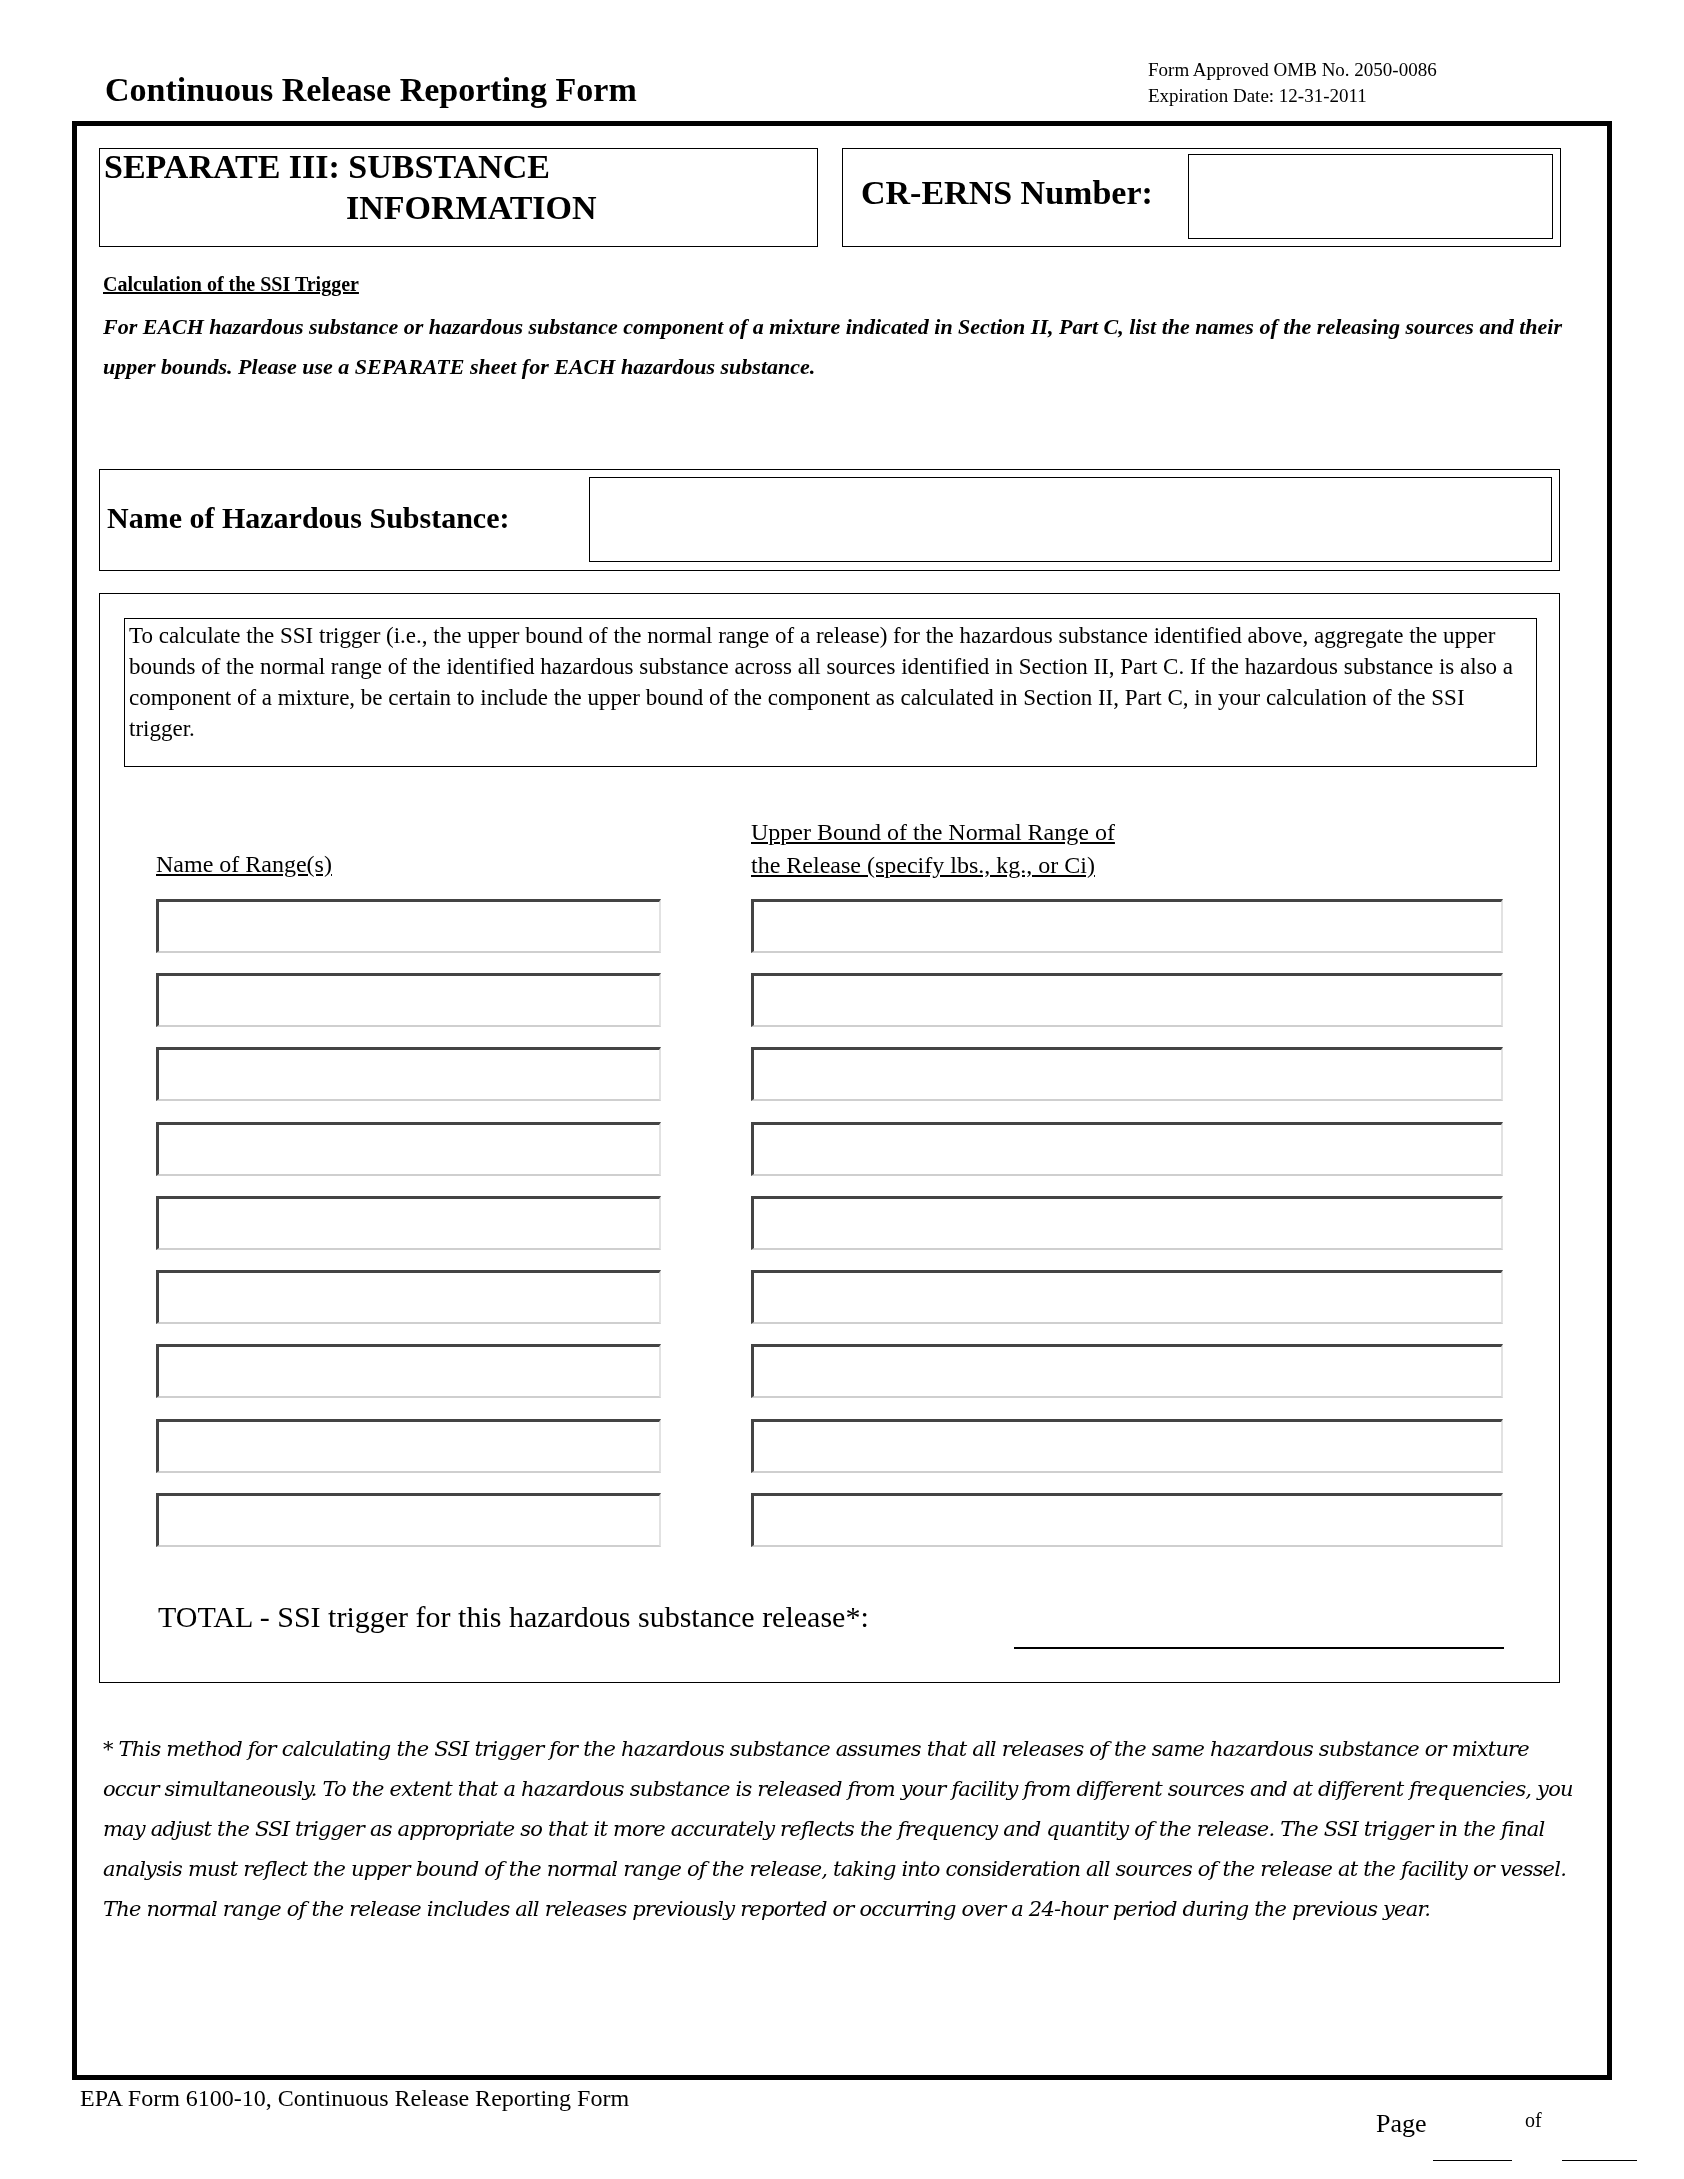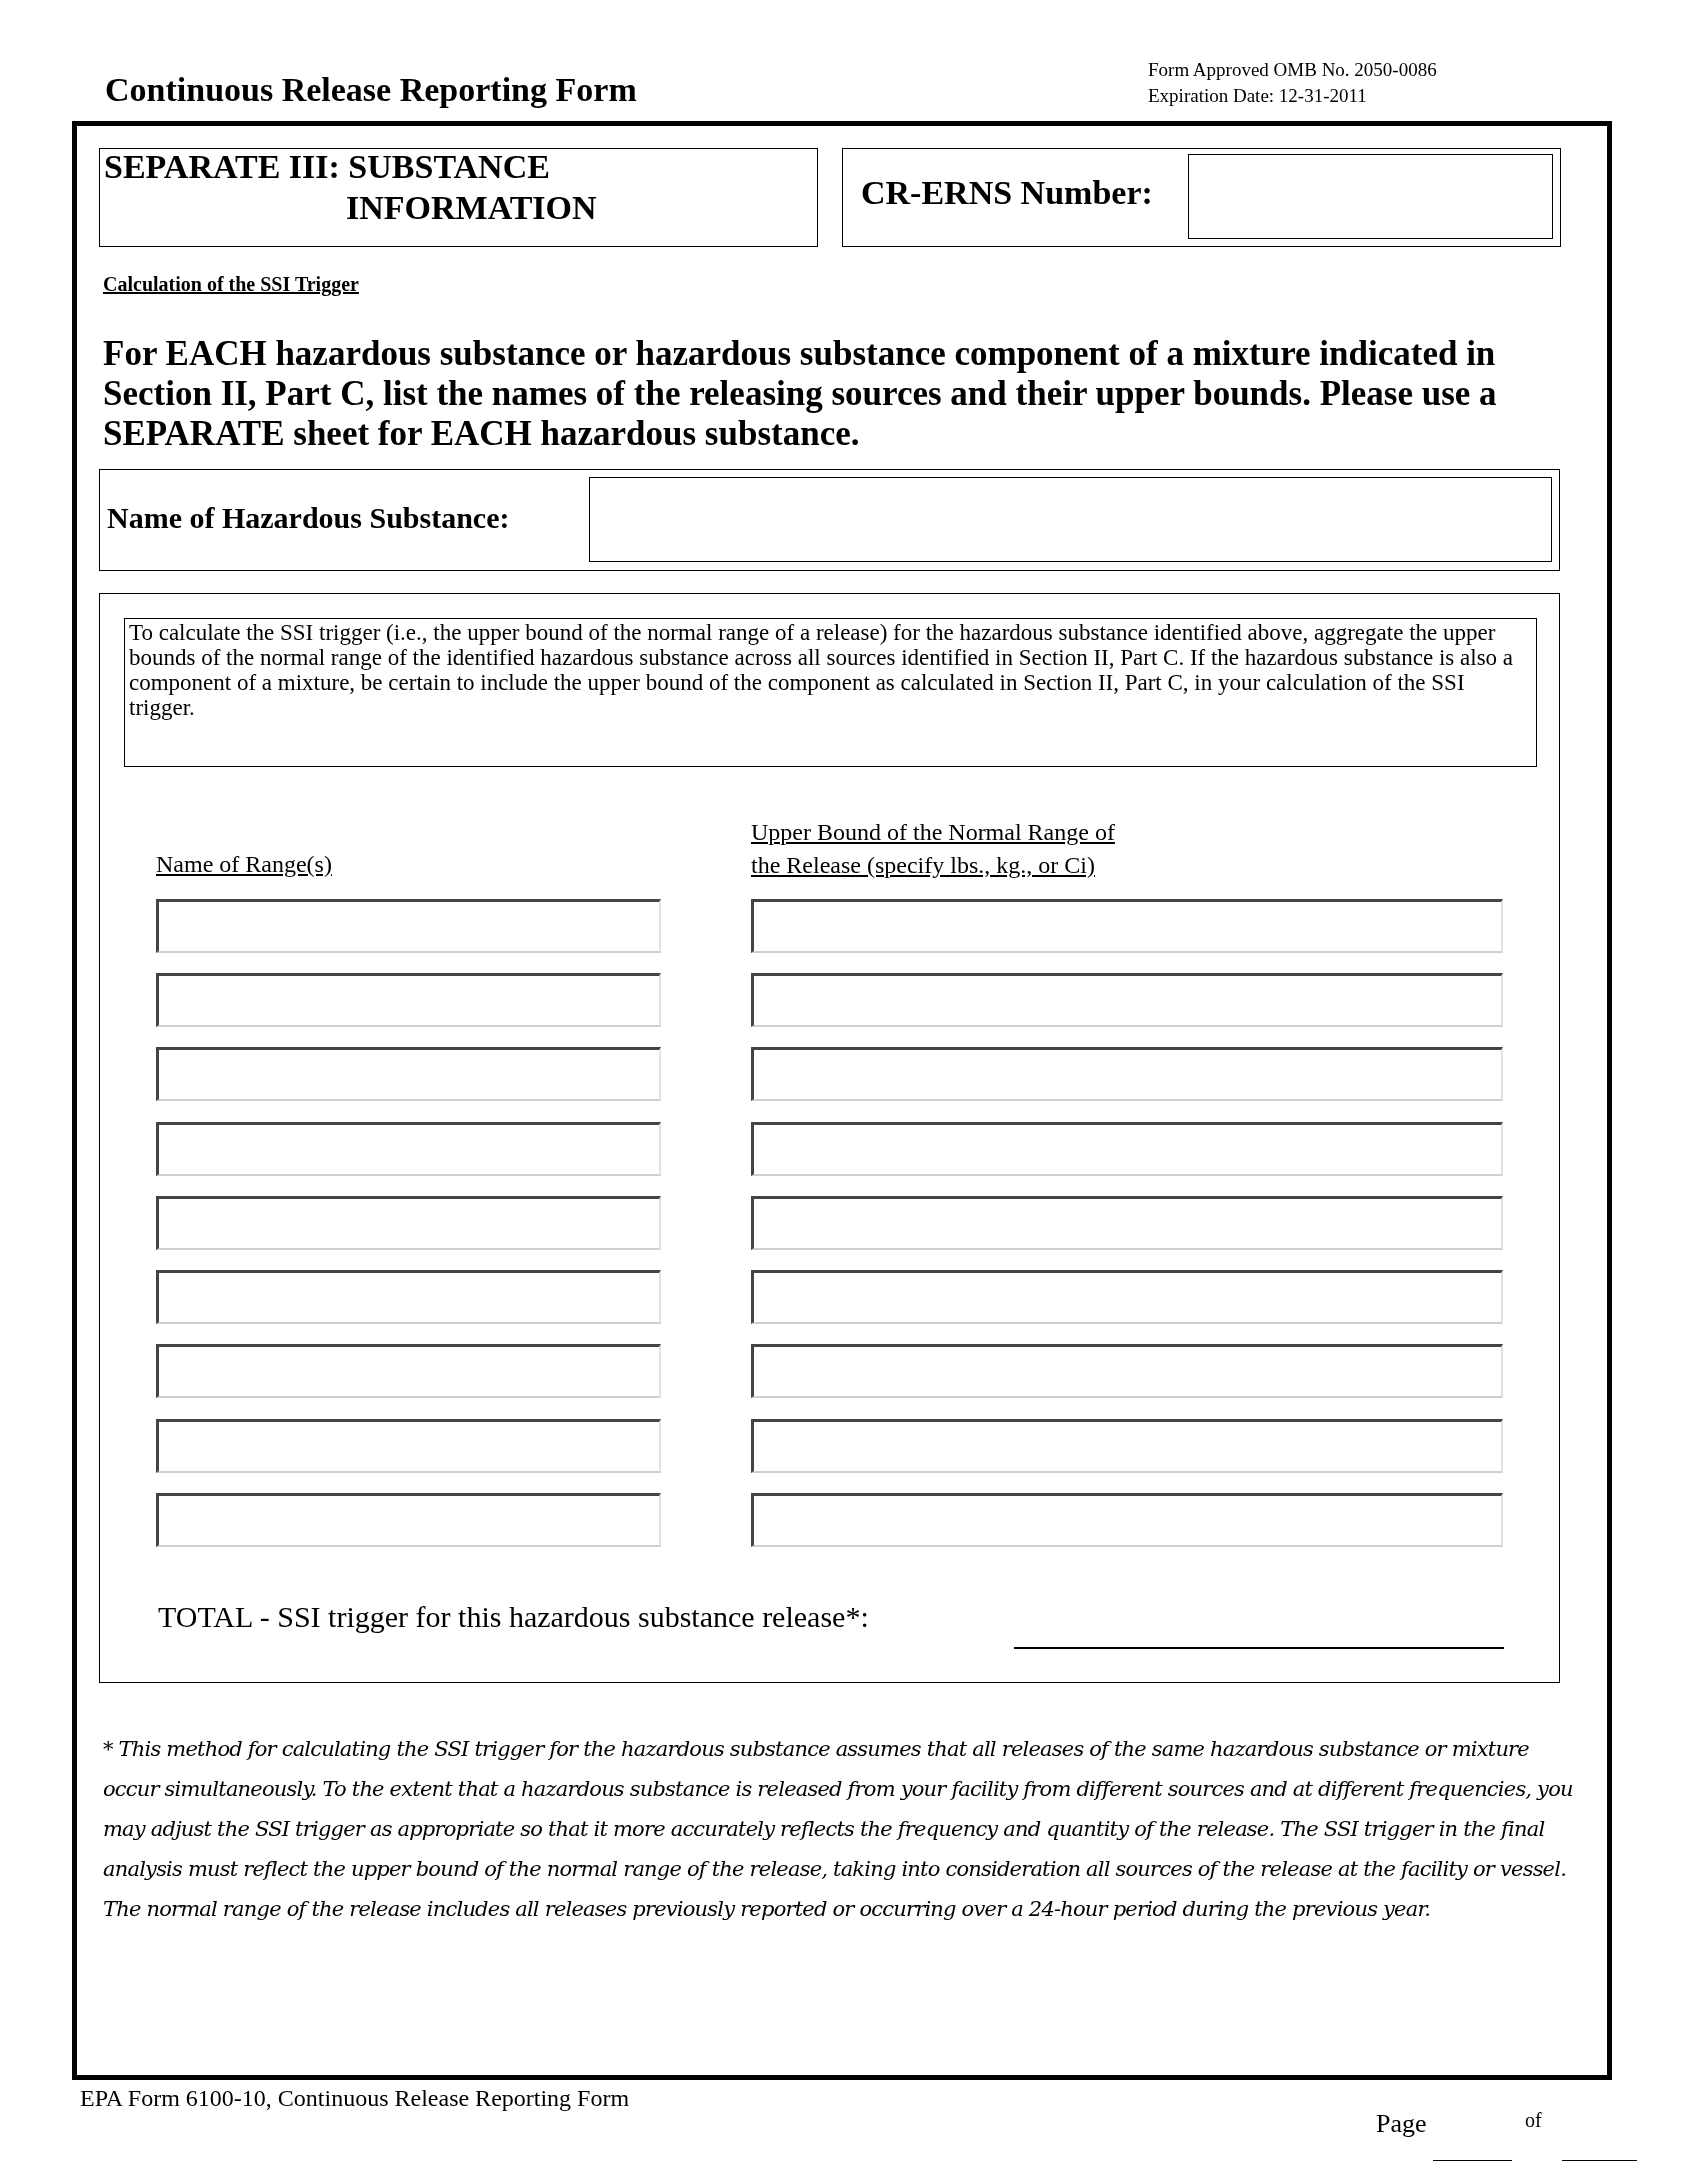--- a/index.html
+++ b/index.html
@@ -23,30 +23,30 @@
     .sec3-a { left: 104px; top: 148px; font-size: 34px; font-weight: bold; white-space: nowrap; }
     .sec3-b { left: 346px; top: 189px; font-size: 34px; font-weight: bold; white-space: nowrap; }
     .crerns { left: 842px; top: 148px; width: 719px; height: 99px; }
     .crerns-label { left: 861px; top: 174px; font-size: 34px; font-weight: bold; white-space: nowrap; }
     .crerns-input { left: 1188px; top: 154px; width: 365px; height: 85px; border: 1.5px solid #000; box-sizing: border-box; background: #fff; }
     .calc-head {
       left: 103px; top: 273px; font-size: 20px; font-weight: bold;
       text-decoration: underline; white-space: nowrap;
     }
     .calc-instr {
-      left: 103px; top: 334px; width: 1475px; font-size: 35px; font-weight: bold;
-      line-height: 40px;
+      left: 103px; top: 307px; width: 1475px; font-size: 22px; font-weight: bold;
+      font-style: italic; line-height: 40px;
     }
     .haz-box { left: 99px; top: 469px; width: 1461px; height: 102px; }
     .haz-label { left: 107px; top: 501px; font-size: 30px; font-weight: bold; white-space: nowrap; }
     .haz-input { left: 589px; top: 477px; width: 963px; height: 85px; border: 1.5px solid #000; box-sizing: border-box; background: #fff; }
     .container { left: 99px; top: 593px; width: 1461px; height: 1090px; }
     .instr-box {
       left: 124px; top: 618px; width: 1413px; height: 149px;
-      padding: 1px 4px; font-size: 23px; line-height: 25px;
+      padding: 1px 4px; font-size: 23px; line-height: 31px;
     }
     .col-head {
       font-size: 24px; line-height: 33px; white-space: nowrap;
     }
     .col-head span { text-decoration: underline; }
     .col1-head { left: 156px; top: 848px; width: 505px; }
     .col2-head { left: 751px; top: 816px; width: 752px; }
     .field {
       position: absolute; height: 54px; box-sizing: border-box; background: #fff;
       border-top: 3px solid #444; border-left: 3px solid #444;

